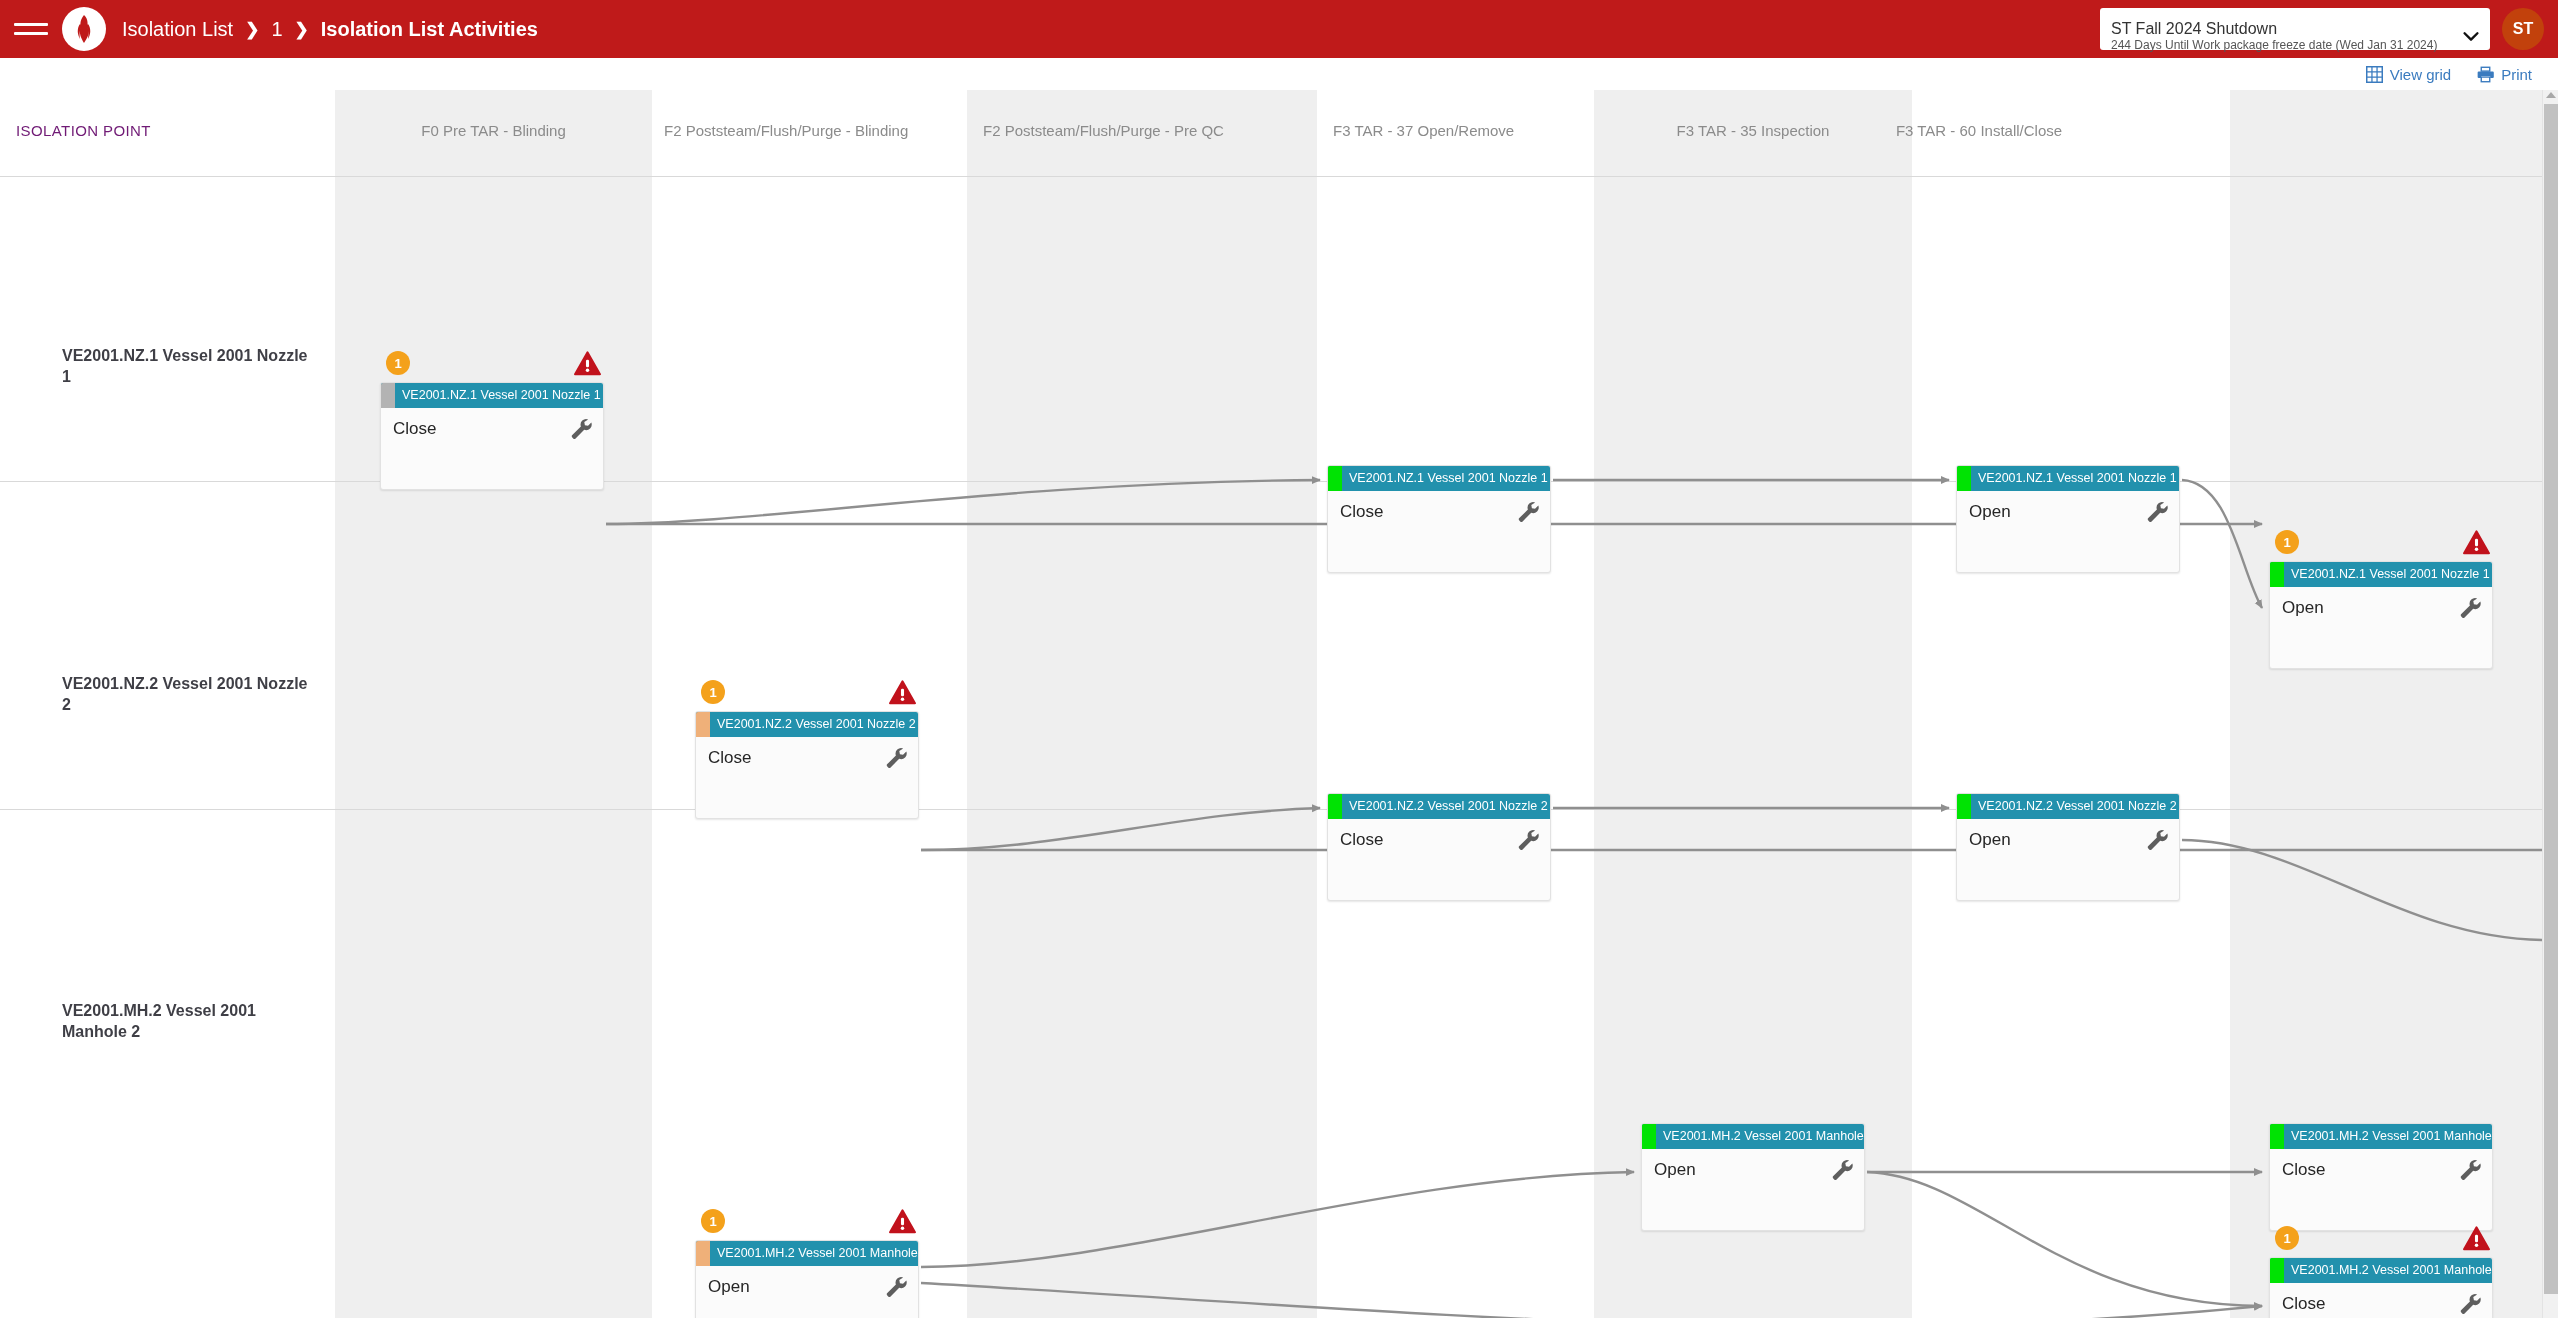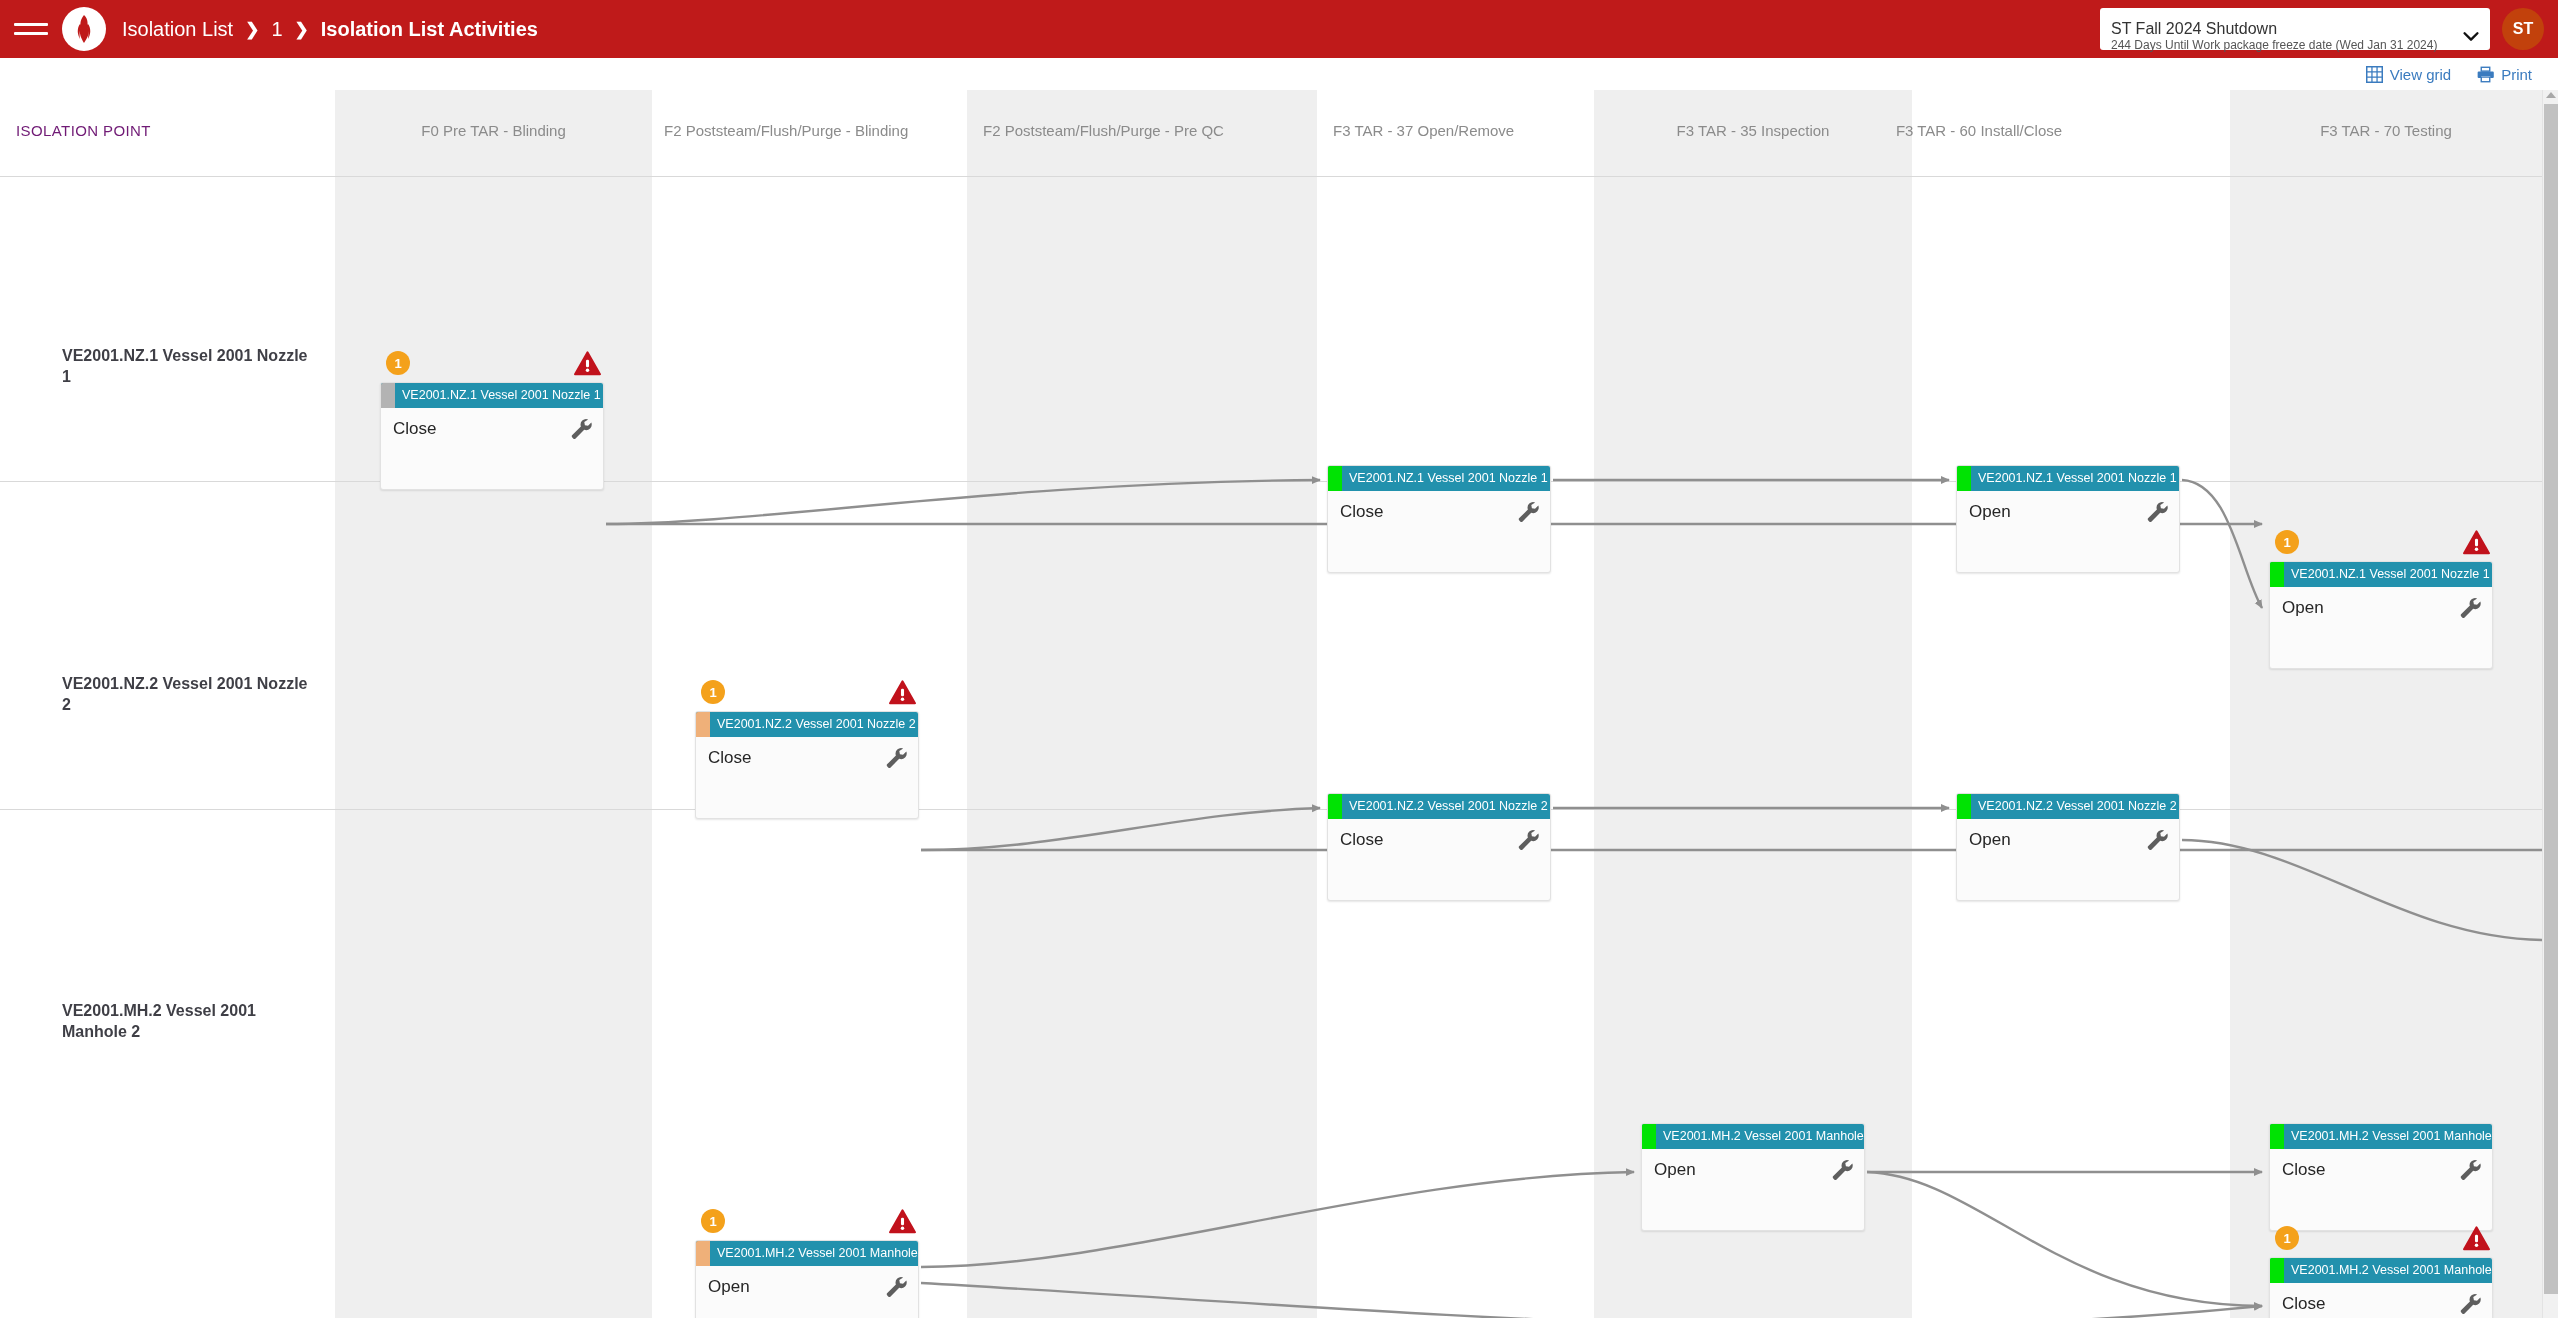--- a/index.html
+++ b/index.html
@@ -205,21 +205,20 @@
       <div class="band" style="left: 2230px; width: 312px;"></div>
     </div>
   <div class="hdr-row" id="hdrrow">
       <div class="hdr center ip" style="left: 0px; width: 335px;">ISOLATION POINT</div>
       <div class="hdr center" style="left: 335px; width: 317px;">F0 Pre TAR - Blinding</div>
       <div class="hdr left" style="left: 652px; width: 315px; padding-left: 12px;">F2 Poststeam/Flush/Purge - Blinding</div>
       <div class="hdr left" style="left: 967px; width: 350px;">F2 Poststeam/Flush/Purge - Pre QC</div>
       <div class="hdr left" style="left: 1317px; width: 277px;">F3 TAR - 37 Open/Remove</div>
       <div class="hdr center" style="left: 1594px; width: 318px;">F3 TAR - 35 Inspection</div>
       <div class="hdr center" style="left: 1820px; width: 318px;">F3 TAR - 60 Install/Close</div>
-      <div class="hdr center" style="left: 2230px; width: 312px;">F3 TAR - 70 Testing</div>
     </div>
   <div id="rowlines">
       <div class="rowline" style="top: 86px;"></div>
       <div class="rowline" style="top: 391px;"></div>
       <div class="rowline" style="top: 719px;"></div>
     </div>
   <div id="rowlabels">
       <div class="rowlabel" style="top: 255px;">VE2001.NZ.1 Vessel 2001 Nozzle 1</div>
       <div class="rowlabel" style="top: 583px;">VE2001.NZ.2 Vessel 2001 Nozzle 2</div>
       <div class="rowlabel" style="top: 910px;">VE2001.MH.2 Vessel 2001 Manhole 2</div>

